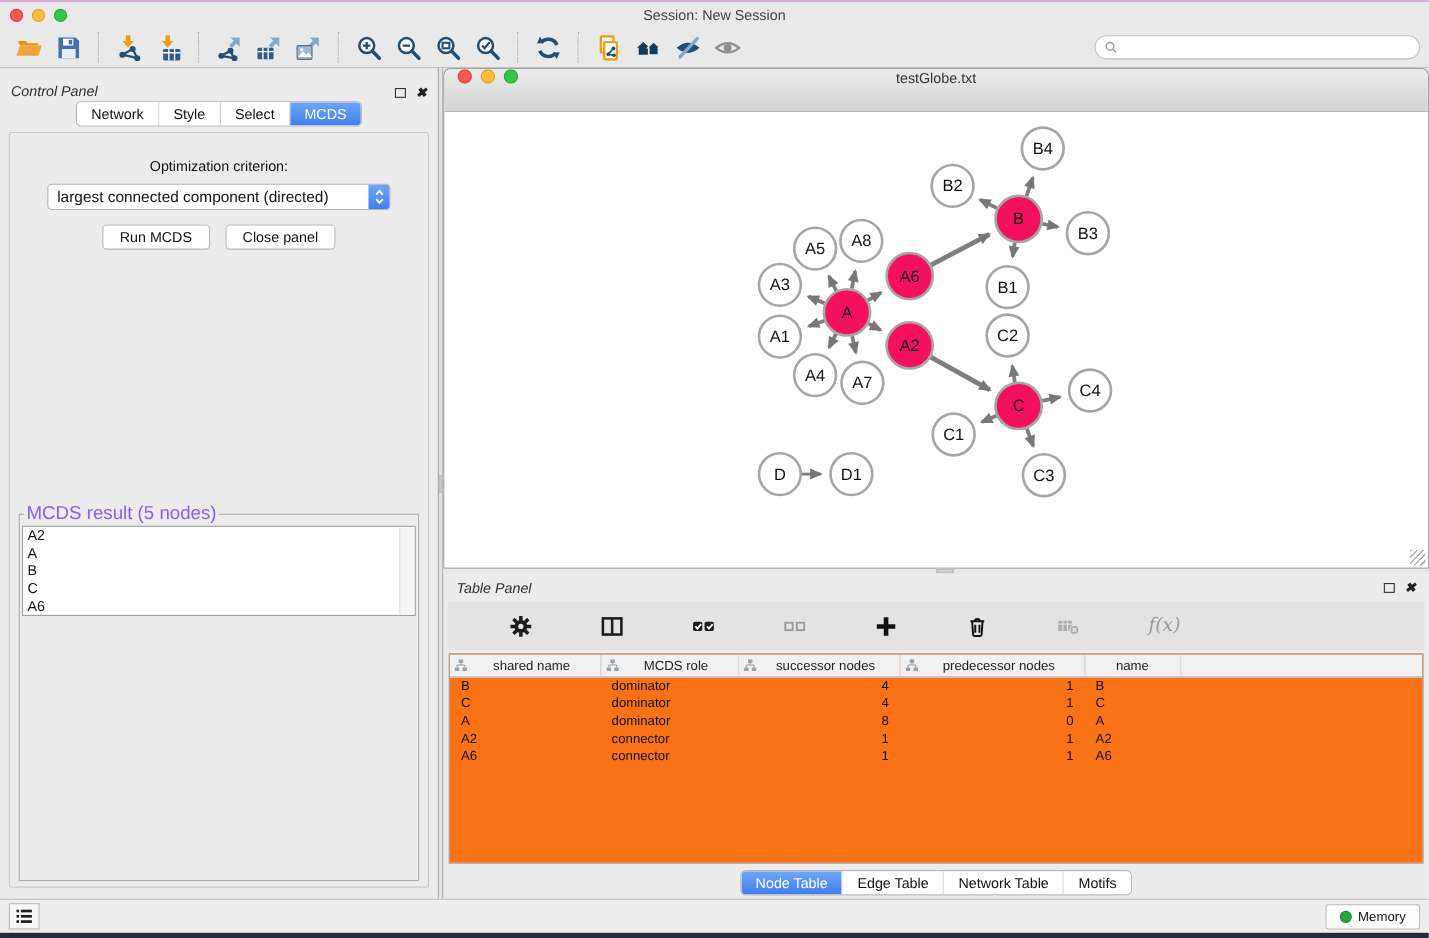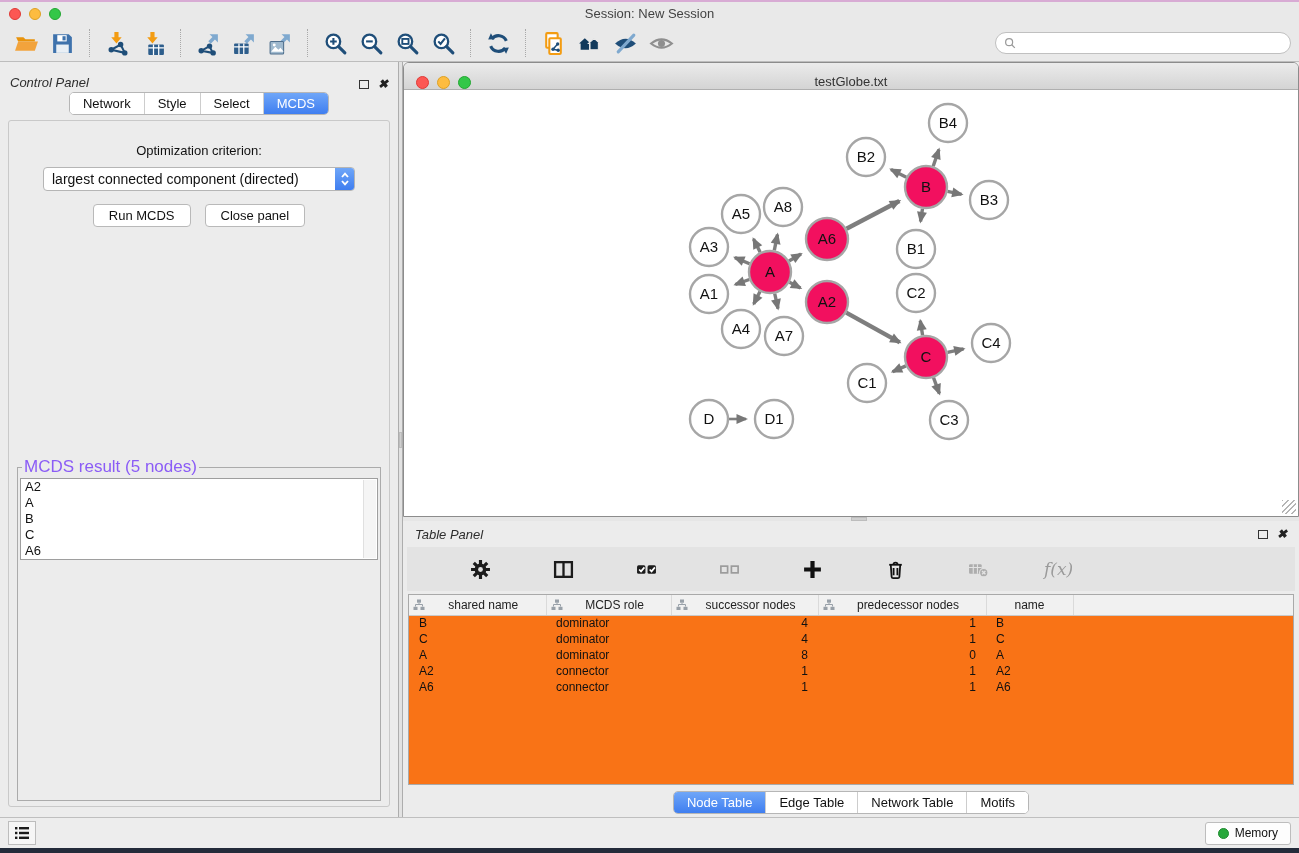--- a/index.html
+++ b/index.html
@@ -69,40 +69,40 @@
                   background:#F5F5F5; border-left:1px solid #E0E0E0; }
 
   .v-divider { width:5px; background:#E2E2E2; border-left:1px solid #ADADAD; border-right:1px solid #ADADAD; position:relative; }
   .v-divider .grip { position:absolute; top:370px; left:0; width:3px; height:16px; background:#CFCFCF; border:1px solid #BDBDBD; }
 
   
   .right-col { flex:1; display:flex; flex-direction:column; min-width:0; }
 
   .net-window { height:455px; border:1px solid #8C8C8C; border-radius:6px 6px 0 0;
                 display:flex; flex-direction:column; background:#fff; overflow:hidden; }
-  .nw-titlebar { height:27px; background:linear-gradient(#EBEBEB,#D4D4D4); border-bottom:1px solid #AFAFAF;
-                 display:flex; align-items:flex-end; position:relative; flex:none; }
+  .nw-titlebar { height:39px; background:linear-gradient(#EBEBEB,#D4D4D4); border-bottom:1px solid #AFAFAF;
+                 display:flex; align-items:flex-start; position:relative; flex:none; }
   .nw-titlebar .lights { margin-left:12px; }
   .nw-titlebar .light { width:13px; height:13px; }
   .nw-title { position:absolute; left:0; right:0; text-align:center; font-size:13px; color:#333; }
   .nw-canvas { flex:1; position:relative; background:#fff; overflow:hidden; }
   .resize-grip { position:absolute; right:2px; bottom:2px; width:14px; height:14px;
                  background:repeating-linear-gradient(-45deg, transparent 0 2.5px, #B5B5B5 2.5px 4px);
                  cursor:nwse-resize; }
 
   .h-divider { height:4px; background:#E6E6E6; position:relative; }
   .h-divider .grip { position:absolute; left:50%; top:0; width:16px; height:4px; background:#CFCFCF; border:1px solid #BDBDBD; }
 
   
   .table-panel { flex:1; background:#ECECEC; display:flex; flex-direction:column; min-height:0; }
   .tp-header { height:26px; display:flex; align-items:center; padding:0 12px;font-style:italic; }
   .tp-toolbar { height:44px; background:#E3E3E3; margin:0 4px; display:flex; align-items:center;
                 gap:15px; padding-left:16px; }
   .tpt-btn { width:28px; height:28px; border:none; background:transparent; display:flex;
-             align-items:center; justify-content:flex-end; cursor:pointer;margin-left:40px; }
+             align-items:center; justify-content:flex-start; cursor:pointer;margin-left:40px; }
   .tpt-btn svg { width:21px; height:21px; }
   .fx { font-family:"DejaVu Serif", serif; font-style:italic; font-size:17px; color:#9A9A9A; }
   .tp-tablewrap { flex:1; margin:3px 5px 2px; background:#f97316; border:1px solid #A9A9A9; overflow:hidden; }
   table.data { border-collapse:collapse; table-layout:fixed; width:100%; }
   table.data th { background:#F1F1F1; border-bottom:1px solid #C9C9C9; border-right:1px solid #DADADA;
                   height:20px; font-size:12px; font-weight:600; color:#222; padding:0; }
   .th-inner { display:flex; align-items:center; padding:0 4px; }
   .th-inner span { flex:1; text-align:center; font-weight:500; }
   table.data td { font-size:12px; color:#111; height:16px; padding:0 10px; white-space:nowrap; overflow:hidden; }
   td.r { text-align:right; }

